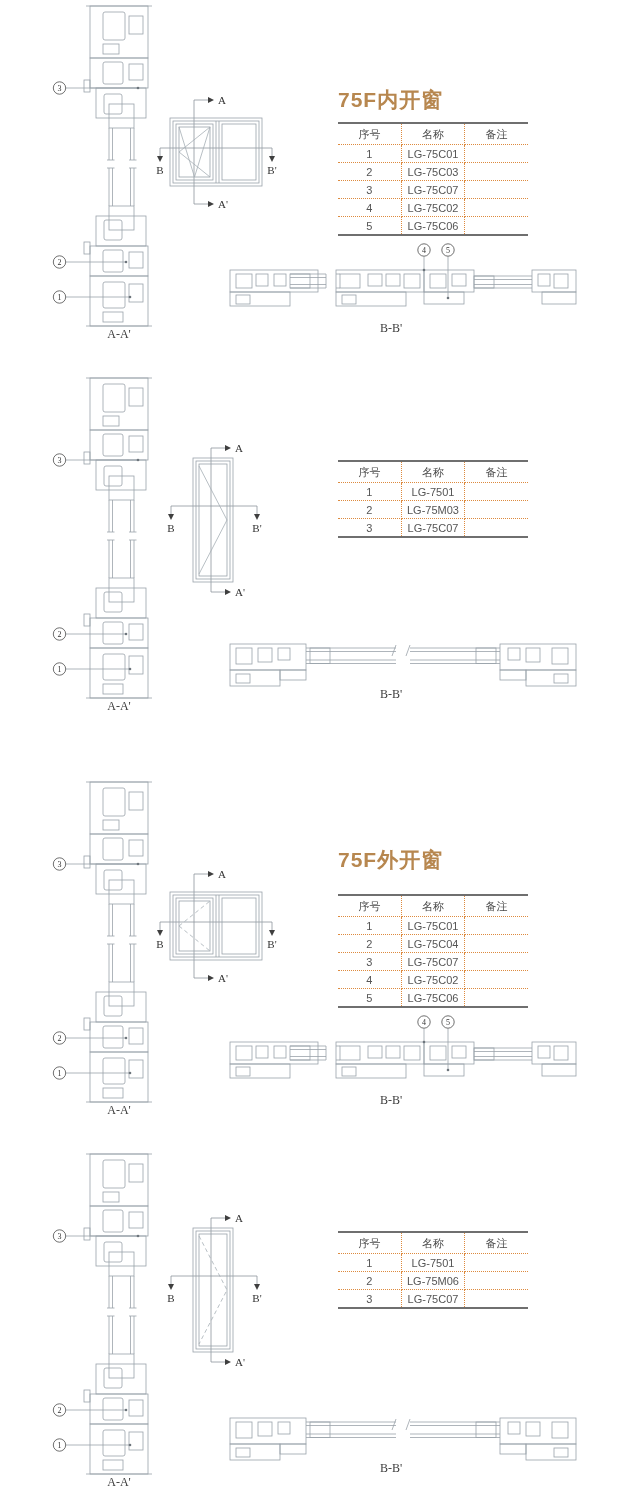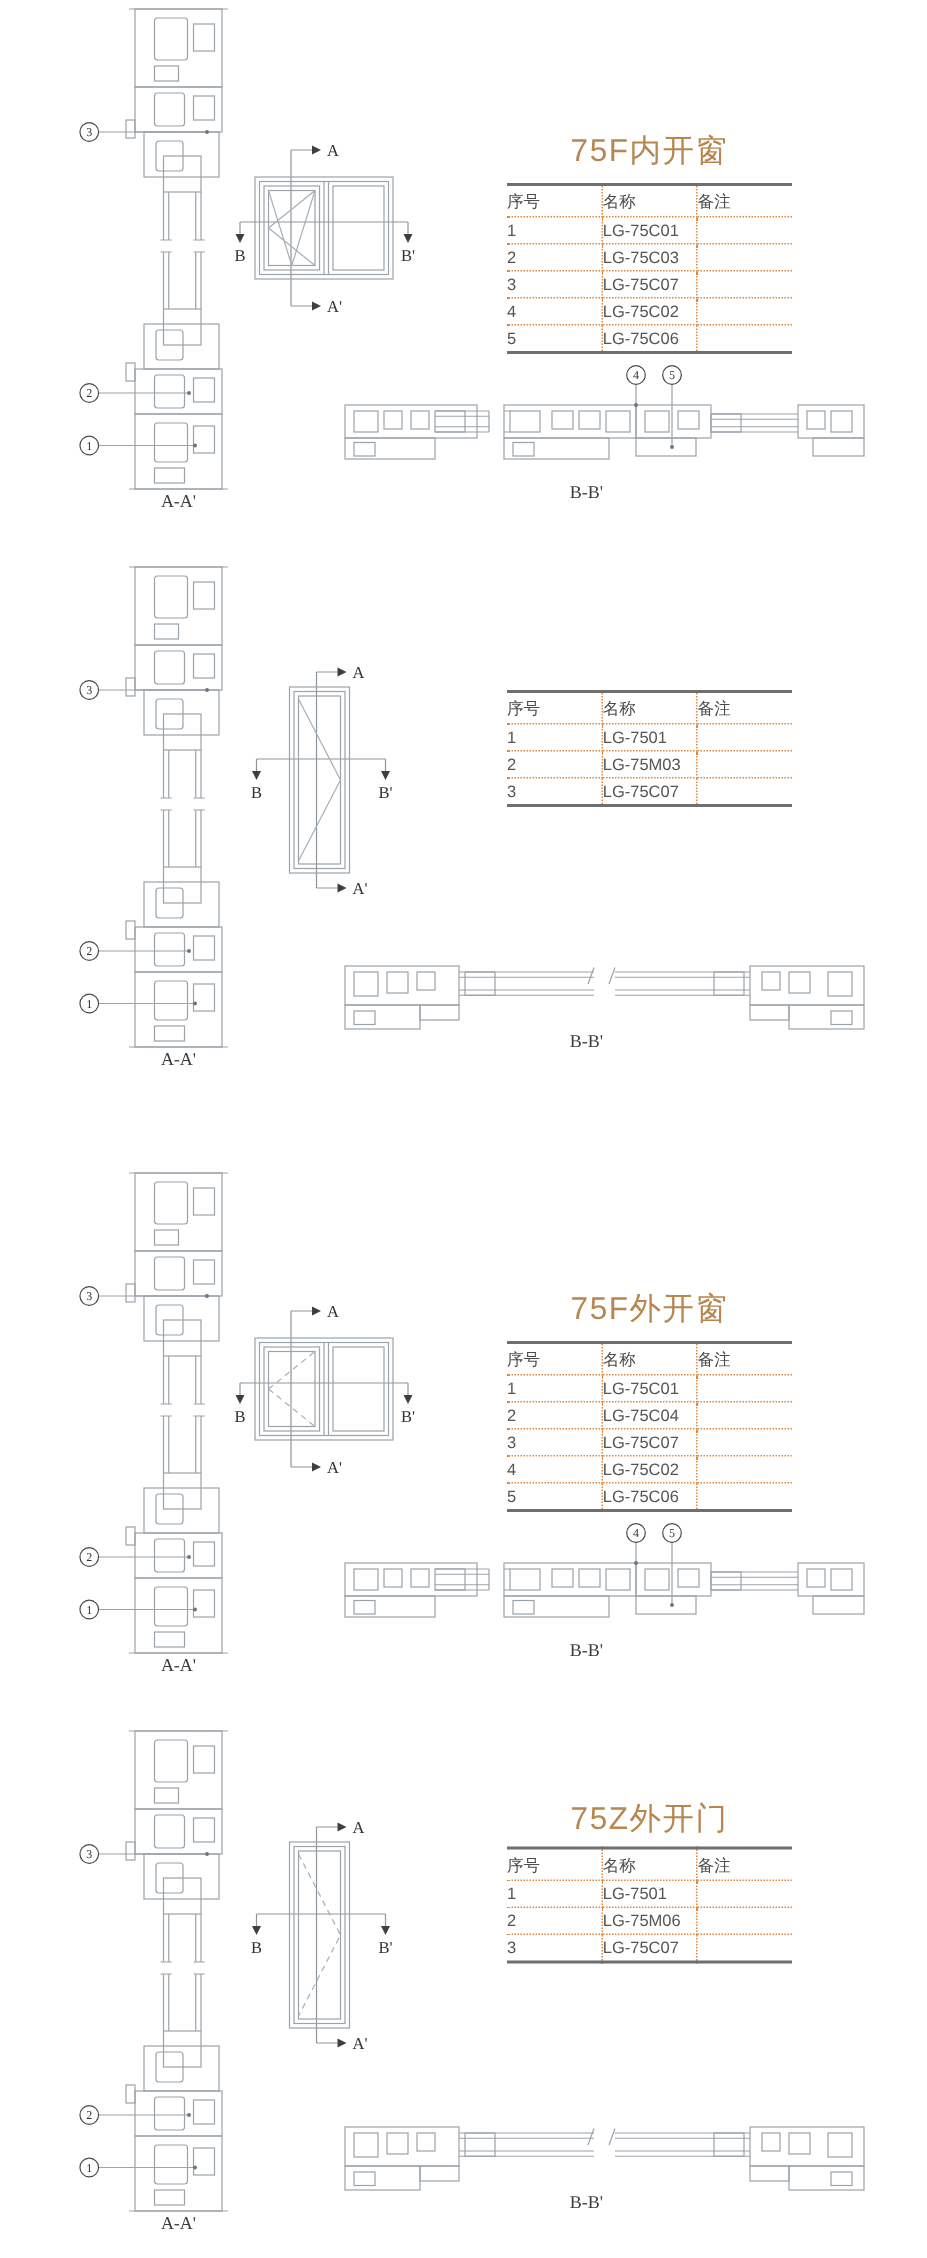--- a/index.html
+++ b/index.html
@@ -18,28 +18,28 @@
   .marker{stroke:#8d959c;stroke-width:0.8;fill:none;}
   .arrow{fill:#3f3f3f;stroke:none;}
   .dot{fill:#6d757c;stroke:none;}
   .callout circle{fill:#fff;stroke:#4a4a4a;stroke-width:0.8;}
   .callout text{fill:#333;font-size:8px;text-anchor:middle;font-family:"Liberation Serif",serif;}
   .axis-label{fill:#333;font-size:11px;font-family:"Liberation Serif",serif;}
   .seclabel{fill:#3c3c3c;font-size:12px;text-anchor:middle;font-family:"Liberation Serif",serif;}
   .open-solid{stroke:#a6aeb5;stroke-width:0.8;fill:none;}
   .open-dash{stroke:#a6aeb5;stroke-width:0.8;fill:none;stroke-dasharray:4 3;}
   
-  .sec-title{width:190px;text-align:center;font-size:21px;font-weight:400;color:#b7874f;
+  .sec-title{width:190px;text-align:left;font-size:21px;font-weight:700;color:#b7874f;
              letter-spacing:1px;white-space:nowrap;}
   
   .parts-table{border-collapse:collapse;width:190px;font-size:11px;color:#555;
                border-top:2px solid #6f6f6f;border-bottom:2px solid #6f6f6f;table-layout:fixed;}
   .parts-table th{font-weight:400;color:#4a4a4a;height:20px;}
   .parts-table td{height:17px;}
-  .parts-table th,.parts-table td{text-align:left;padding:0;
+  .parts-table th,.parts-table td{text-align:center;padding:0;
                border-bottom:1px dotted #dd8a3e;border-right:1px dotted #dd8a3e;}
   .parts-table th:last-child,.parts-table td:last-child{border-right:none;margin-top:48px;}
   .parts-table tbody tr:last-child td{border-bottom:none;}
 </style>
 </head>
 <body>
 
 <svg width="0" height="0" style="position:absolute" aria-hidden="true">
   <defs>
     <pattern id="hatch" patternUnits="userSpaceOnUse" width="4" height="4">
@@ -349,21 +349,21 @@
 
     <svg class="abs" style="left:150px;top:82px" width="132" height="132" viewBox="0 0 132 132">
       <use href="#g-elev-win"></use>
         <use href="#g-open-out-win"></use>
       <text class="axis-label" x="68" y="20">A</text>
       <text class="axis-label" x="68" y="124">A'</text>
       <text class="axis-label" x="10" y="90" text-anchor="middle">B</text>
       <text class="axis-label" x="122" y="90" text-anchor="middle">B'</text>
     </svg>
 
-    <div class="abs sec-title" style="left:338px;top:82px">75F外开窗</div>
+    <div class="abs sec-title" style="left:338px;top:70px">75F外开窗</div>
 
     <table class="abs parts-table" style="left:338px;top:118px">
         <thead>
           <tr>
             <th>序号</th>
             <th>名称</th>
             <th>备注</th>
           </tr>
         </thead>
         <tbody>
@@ -429,21 +429,20 @@
 
     <svg class="abs" style="left:153px;top:58px" width="120" height="168" viewBox="0 0 120 168">
       <use href="#g-elev-door"></use>
         <use href="#g-open-out-door"></use>
       <text class="axis-label" x="82" y="16">A</text>
       <text class="axis-label" x="82" y="160">A'</text>
       <text class="axis-label" x="18" y="96" text-anchor="middle">B</text>
       <text class="axis-label" x="104" y="96" text-anchor="middle">B'</text>
     </svg>
 
-    <div class="abs sec-title" style="left:338px;top:50px">75Z外开门</div>
 
     <table class="abs parts-table" style="left:338px;top:83px">
         <thead>
           <tr>
             <th>序号</th>
             <th>名称</th>
             <th>备注</th>
           </tr>
         </thead>
         <tbody>

